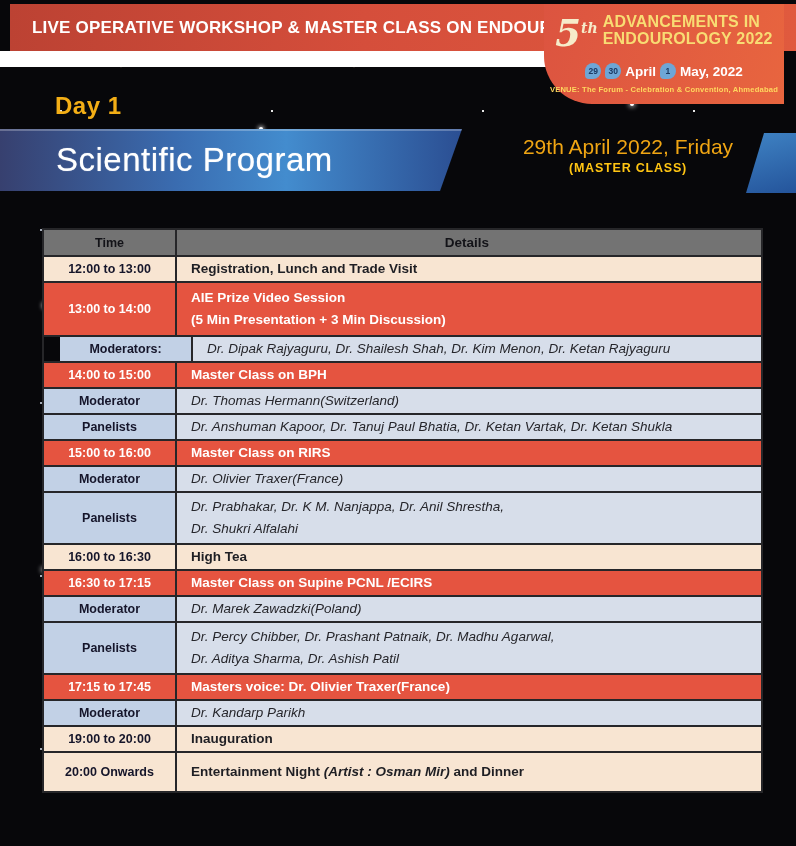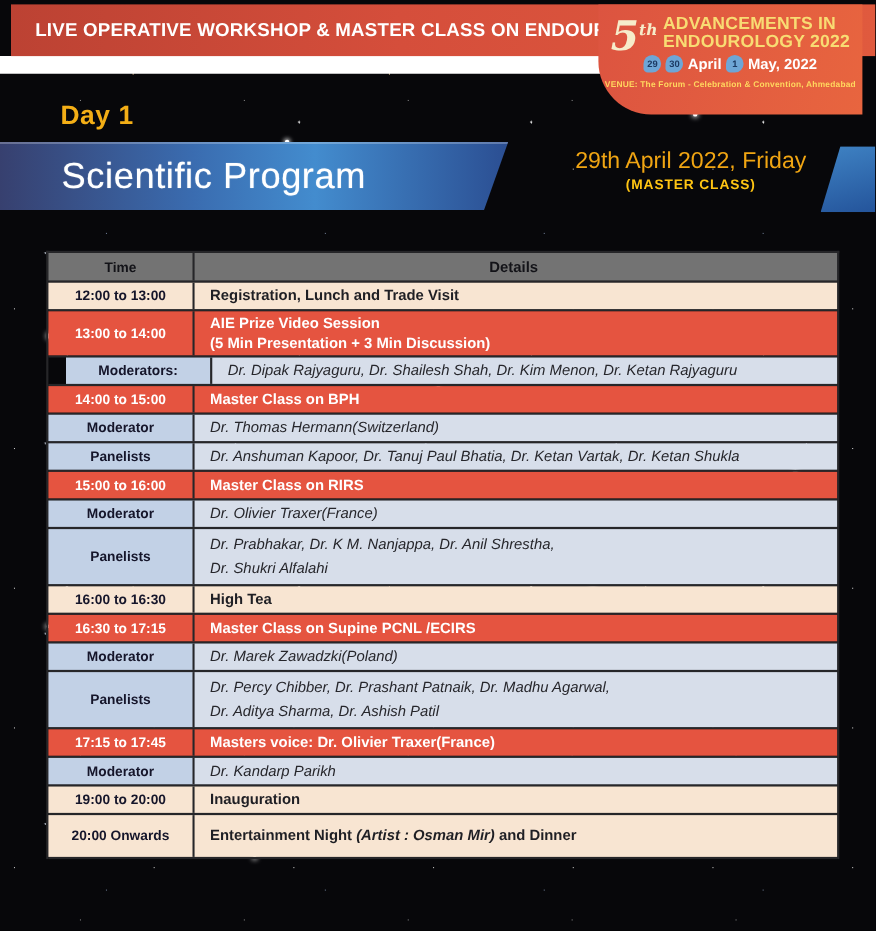--- a/index.html
+++ b/index.html
@@ -33,21 +33,21 @@
   
   .logo-block { position:absolute; right:12px; top:4px; width:240px; height:100px; z-index:3;
     background:linear-gradient(105deg,#dc5440,#e8653f); border-bottom-left-radius:48px;
     display:flex; flex-direction:column; align-items:center; padding-top:6px; }
   .logo-top { display:flex; align-items:flex-start; gap:5px; }
   .edition { font-family:"DejaVu Serif", serif; font-style:italic; color:#f6ecca;
     font-size:37px; line-height:36px; font-weight:700; }
   .edition sup { font-size:14px; vertical-align:super; }
   .logo-title { display:flex; flex-direction:column; margin-top:3px; }
   .logo-title span { color:#f8dc73; font-weight:700; font-size:16px; line-height:17px; letter-spacing:.2px; }
-  .date-badges { display:flex; align-items:center; gap:4px; margin-top:0; }
+  .date-badges { display:flex; align-items:center; gap:4px; margin-top:12px; }
   .badge { width:16px; height:16px; border-radius:50% 50% 50% 4px; background:#6ea6d6;
     color:#1c3a63; font-size:8.5px; font-weight:700; display:flex; align-items:center; justify-content:center; }
   .month { color:#fff; font-weight:700; font-size:13.5px; }
   .venue { color:#ffd75e; font-weight:700; font-size:7.6px; margin-top:6px; letter-spacing:.2px; }
 
   .day-label { position:absolute; left:55px; top:92px; z-index:2;
     color:#f3ae16; font-weight:700; font-size:24px; letter-spacing:.5px; }
 
   
   .program-banner { position:absolute; left:0; top:129px; width:462px; height:62px; z-index:2;
@@ -152,21 +152,21 @@
       <div class="tcell time">Time</div>
       <div class="tcell det">Details</div>
     </div>
     <div id="table-body">
         <div class="trow row-cream" style="height: 26px;">
           <div class="tcell time">12:00 to 13:00</div>
           <div class="tcell det">
             <div class="line"><span>Registration, Lunch and Trade Visit</span></div>
           </div>
         </div>
-        <div class="trow row-red" style="height: 42px;">
+        <div class="trow row-red" style="height: 54px;">
           <div class="tcell time">13:00 to 14:00</div>
           <div class="tcell det">
             <div class="line"><span>AIE Prize Video Session</span></div>
             <div class="line"><span>(5 Min Presentation + 3 Min Discussion)</span></div>
           </div>
         </div>
         <div class="trow row-blue" style="height: 26px; padding-left: 16px;">
           <div class="tcell time">Moderators:</div>
           <div class="tcell det">
             <div class="line"><span>Dr. Dipak Rajyaguru, Dr. Shailesh Shah, Dr. Kim Menon, Dr. Ketan Rajyaguru</span></div>

